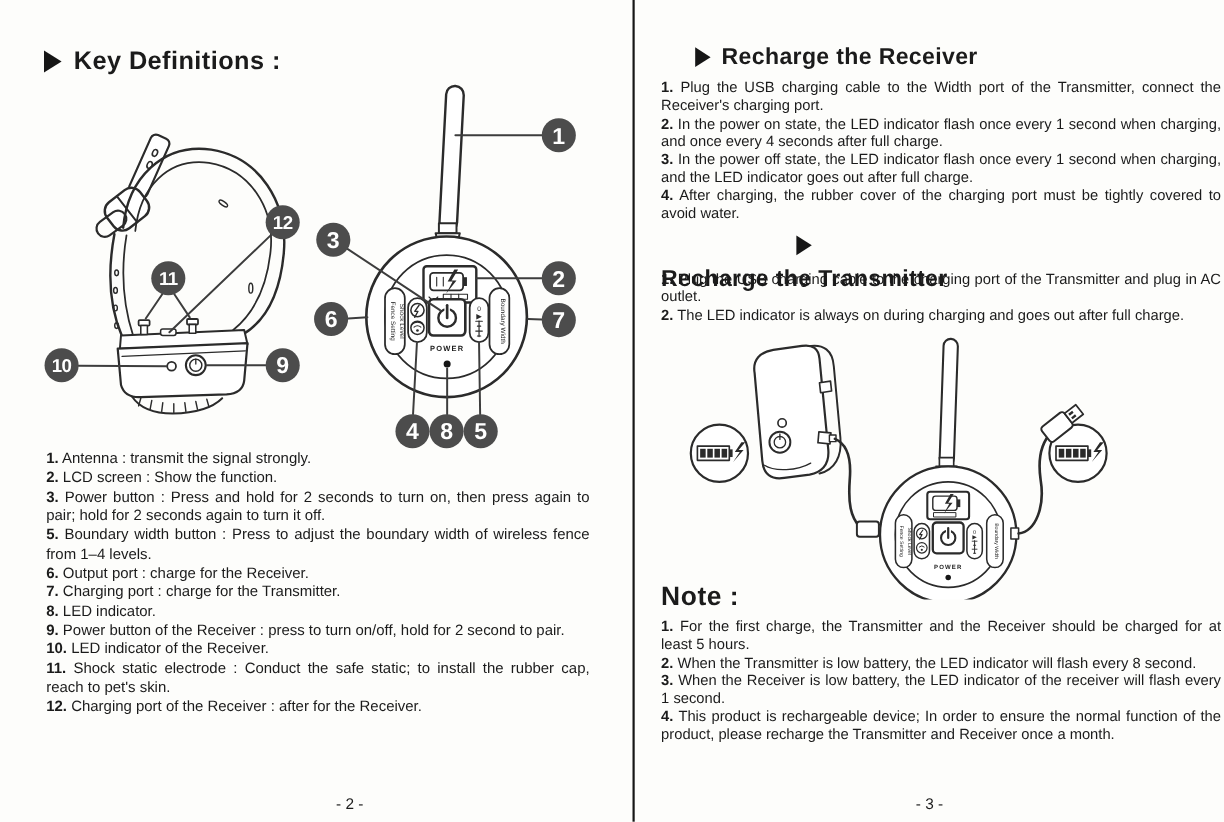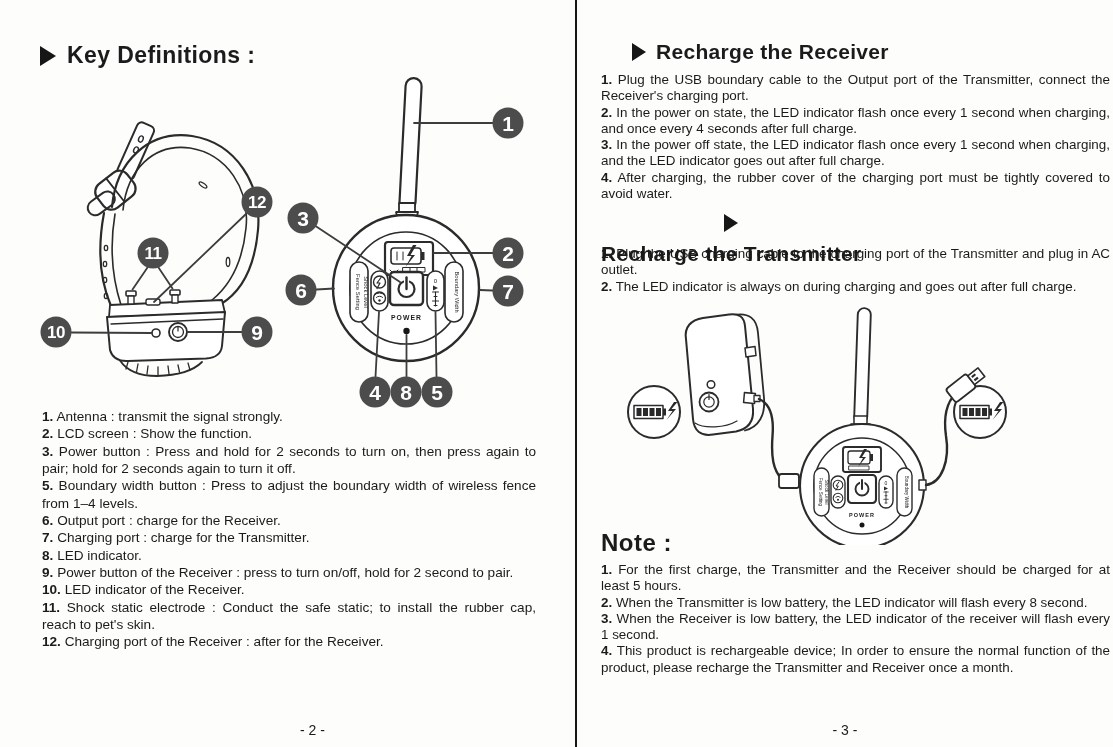--- a/index.html
+++ b/index.html
@@ -2,21 +2,21 @@
 <html><head>
 <meta charset="utf-8">
 <style>
   html,body{margin:0;padding:0;}
   body{
     width:1113px;height:747px;position:relative;overflow:hidden;
     background:#fdfdfb;color:#1b1b1b;
     font-family:"Liberation Sans",sans-serif;
   }
   .page{position:absolute;top:0;height:747px;}
-  .page-left{left:0;width:625px;}
+  .page-left{left:0;width:625px;padding-left:11px;}
   .page-right{left:577px;width:536px;}
   .divider{position:absolute;left:575px;top:0;width:2px;height:747px;background:#161616;}
   .h1{
     position:absolute;left:40px;top:42px;margin:0;
     font-size:23px;font-weight:bold;letter-spacing:.4px;
     display:flex;align-items:center;gap:11px;
   }
   .tri{width:0;height:0;border-left:16px solid #161616;border-top:10px solid transparent;border-bottom:10px solid transparent;display:inline-block;}
   .tri.small{border-left-width:14px;border-top-width:9px;border-bottom-width:9px;}
   .h2{
@@ -249,21 +249,21 @@
 
 <div class="divider"></div>
 
 <div class="page page-right">
 
   <h2 class="h2 rh1">
     <span class="tri small"></span>
     <span>Recharge the Receiver</span>
   </h2>
   <ul class="txt rlist rl1">
-    <li><b>1.</b> <span>Plug the USB boundary cable to the Output port of the Transmitter, connect the Receiver's charging port.</span></li>
+    <li><b>1.</b> <span>Plug the USB charging cable to the Width port of the Transmitter, connect the Receiver's charging port.</span></li>
     <li><b>2.</b> <span>In the power on state, the LED indicator flash once every 1 second when charging, and once every 4 seconds after full charge.</span></li>
     <li><b>3.</b> <span>In the power off state, the LED indicator flash once every 1 second when charging, and the LED indicator goes out after full charge.</span></li>
     <li><b>4.</b> <span>After charging, the rubber cover of the charging port must be tightly covered to avoid water.</span></li>
   </ul>
 
   <h2 class="h2 rh2">
     <span class="tri small"></span>
     <span>Recharge the Transmitter</span>
   </h2>
   <ul class="txt rlist rl2">

